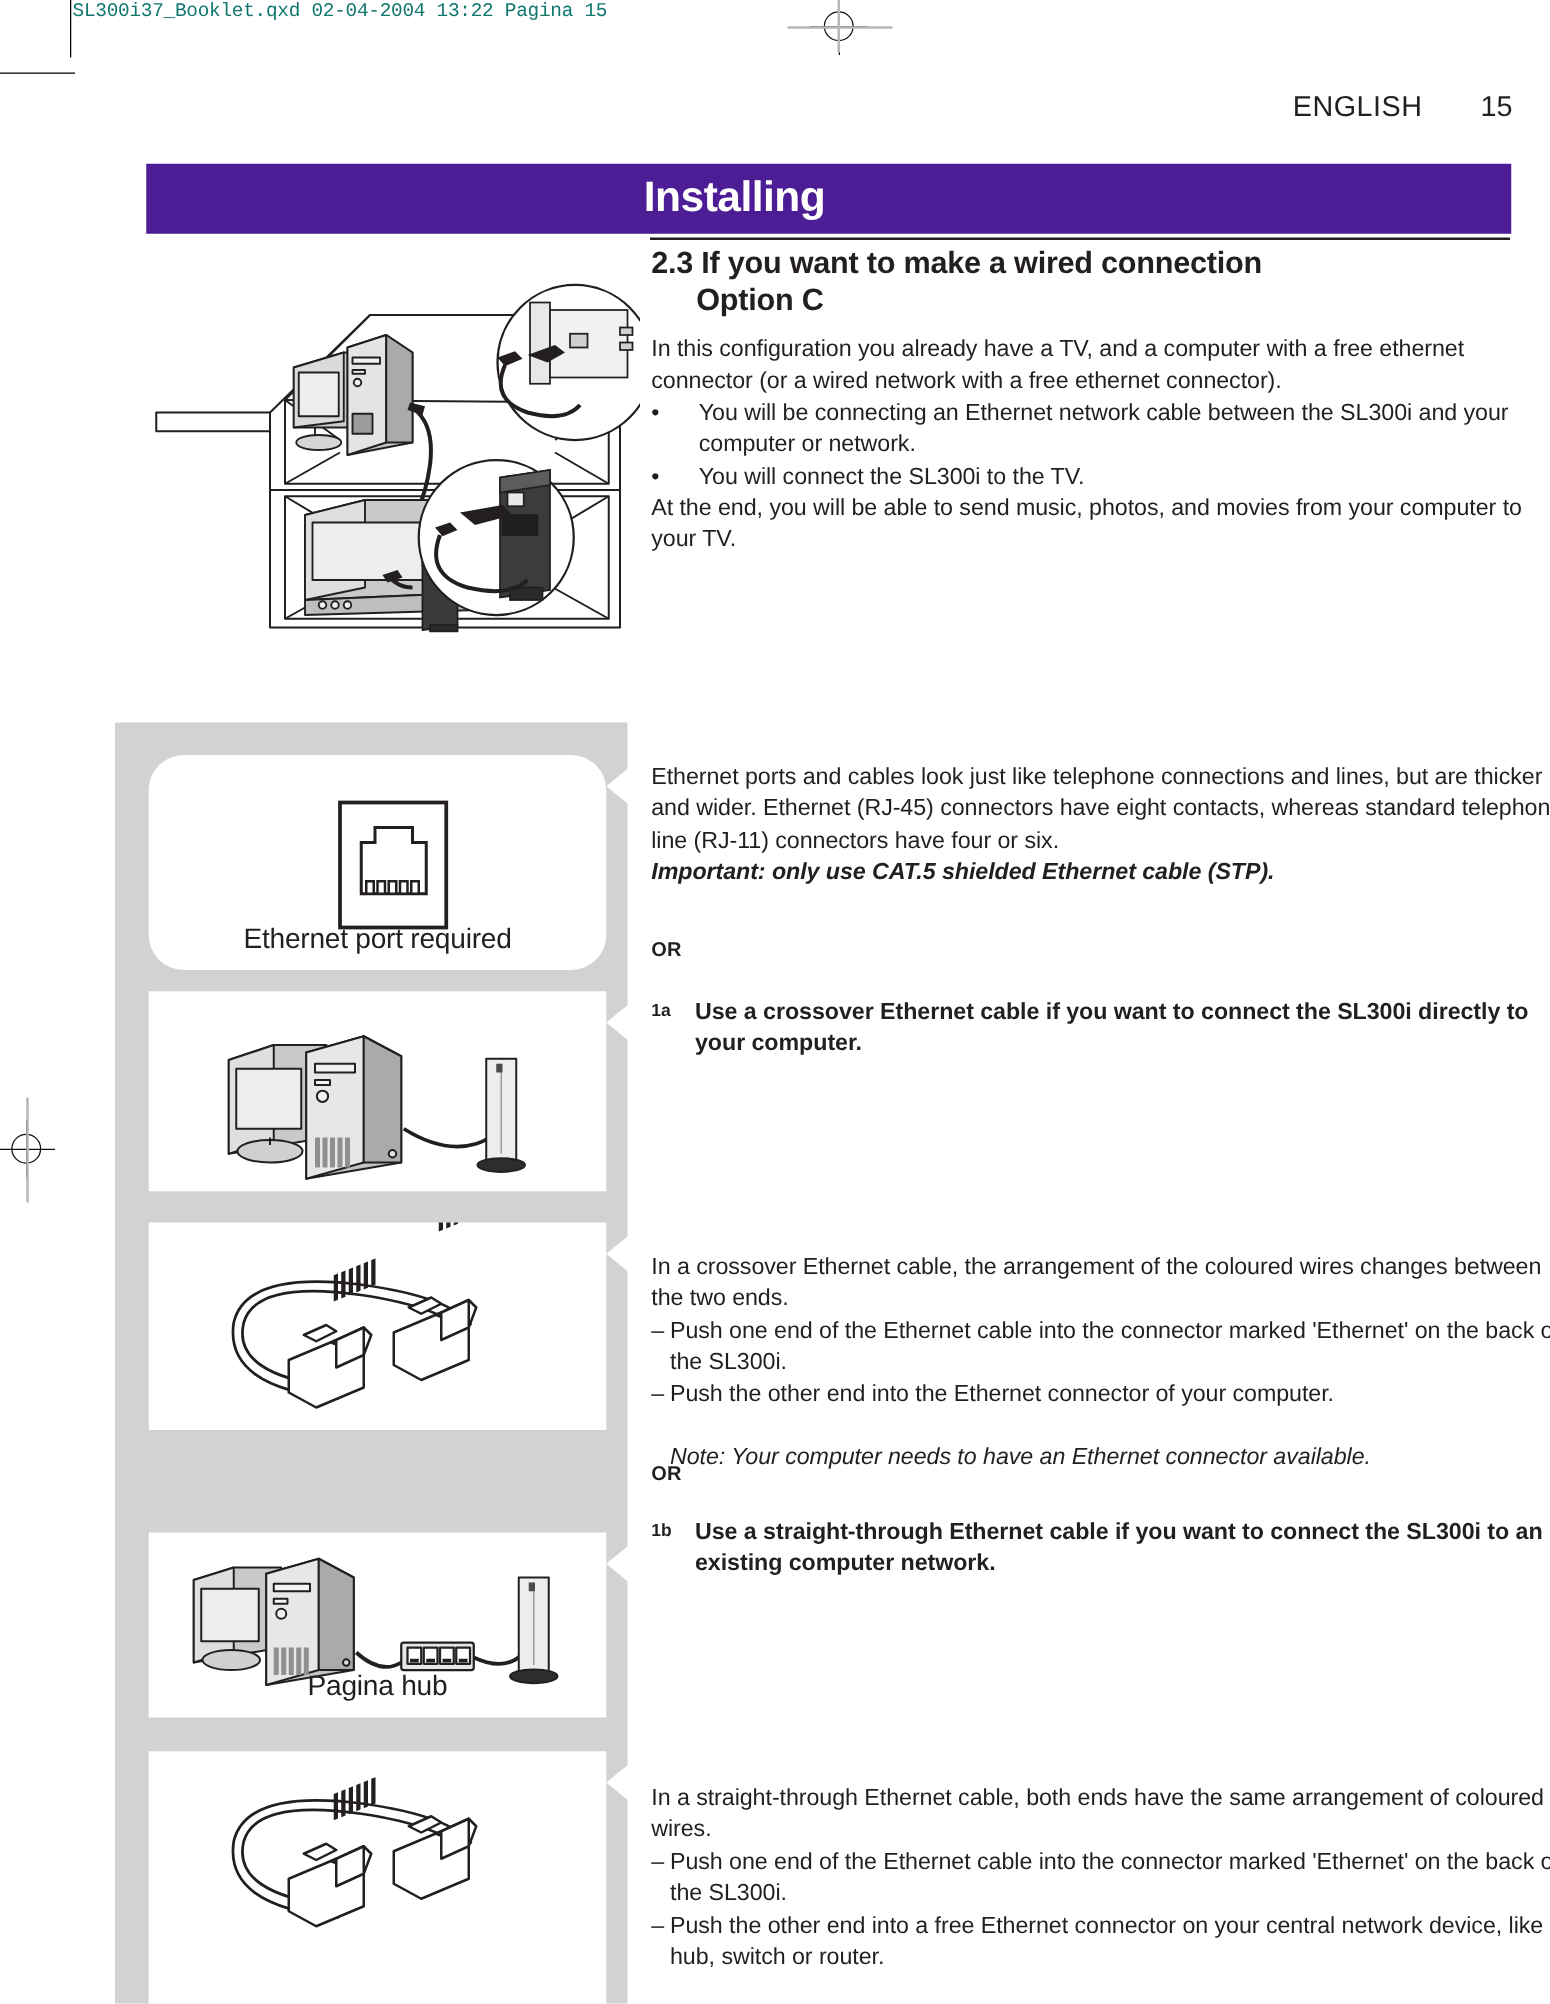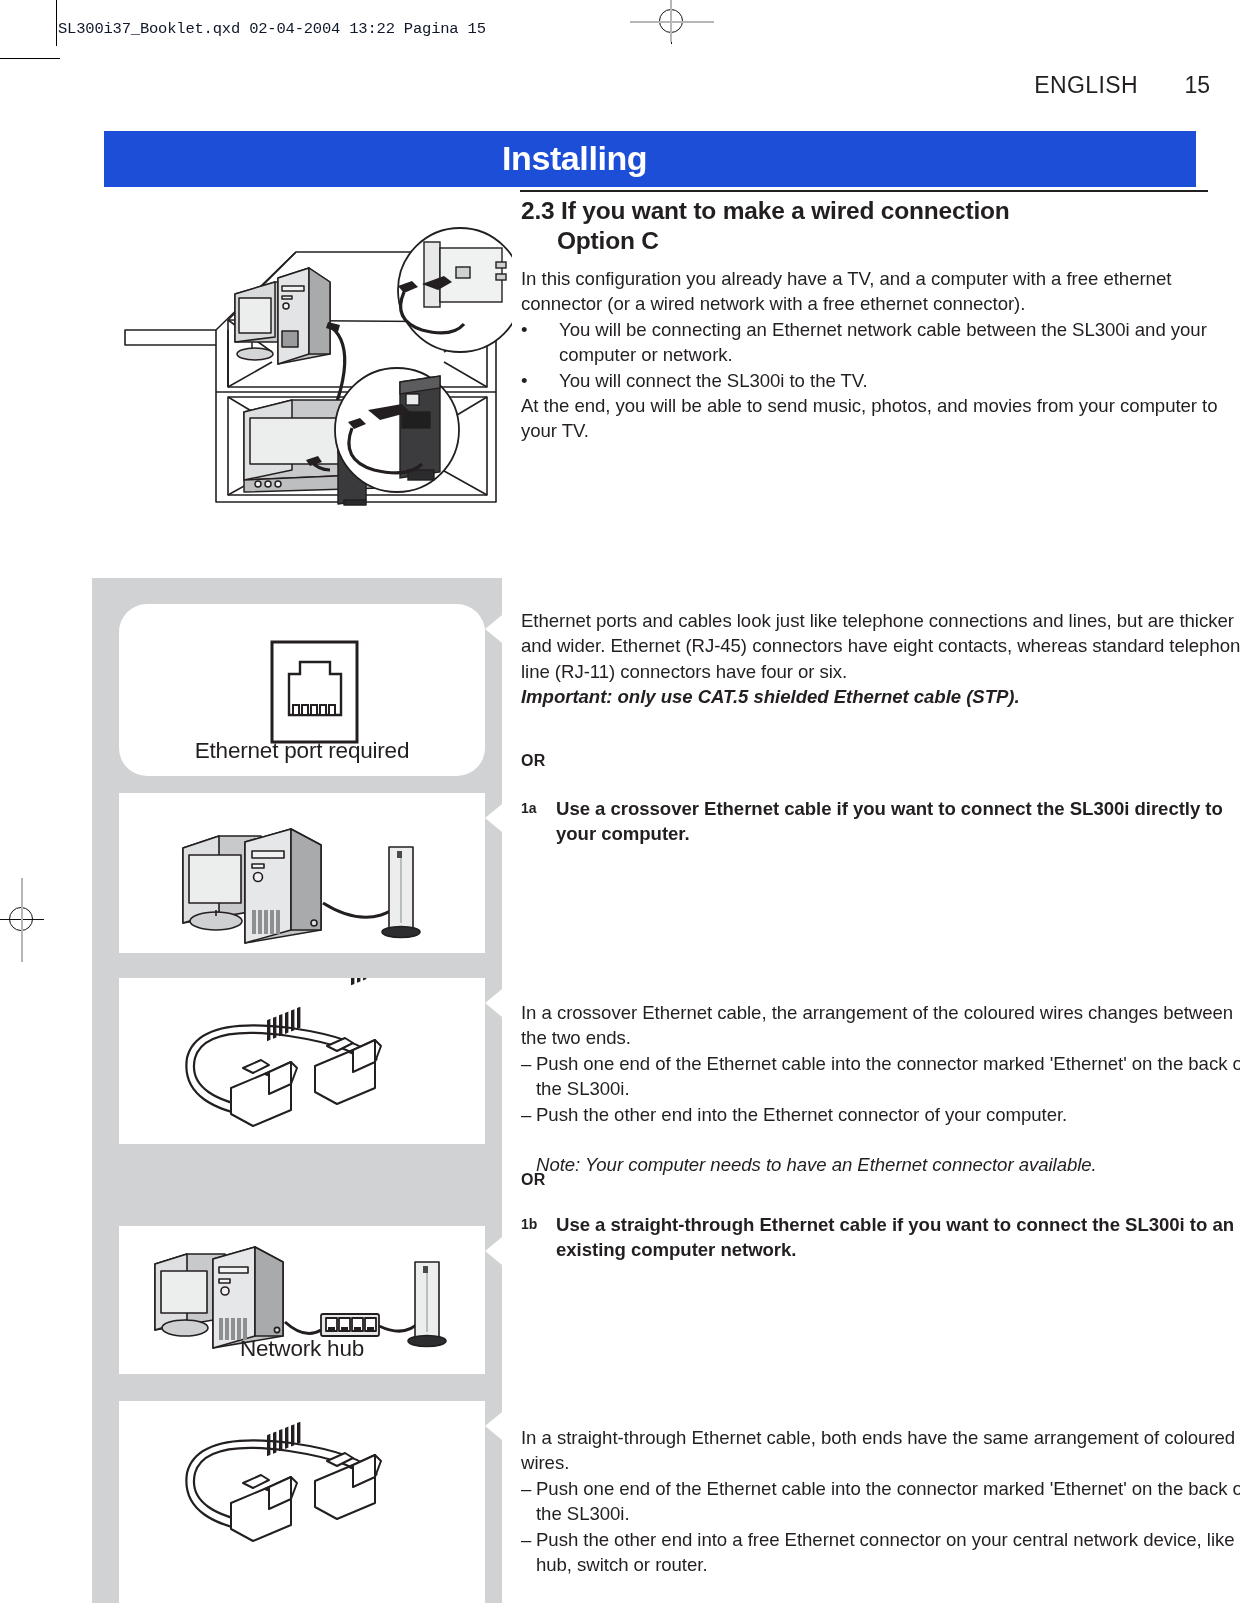--- a/index.html
+++ b/index.html
@@ -56,25 +56,25 @@
   .reg-gray-h {
     position: absolute;
     height: 2px;
     background: #b7b7b7;
   }
 
   
   .file-stamp {
     position: absolute;
     left: 58px;
-    top: 20px;
+    top: 0;
     font-family: "Liberation Mono", monospace;
     font-size: 15.5px;
     letter-spacing: -0.2px;
-    color: #0f172a;
+    color: #0f766e;
     white-space: nowrap;
   }
 
   
   .running-head {
     position: absolute;
     right: 30px;
     top: 72px;
     display: flex;
     align-items: baseline;
@@ -89,25 +89,25 @@
   .running-head .pageno {
     font-size: 23px;
     color: #231f20;
     width: 30px;
     text-align: right;
   }
 
   
   .chapter-bar {
     position: absolute;
-    left: 104px;
+    left: 117px;
     top: 131px;
     width: 1092px;
     height: 56px;
-    background: #1d4ed8;
+    background: #4c1d95;
     text-decoration: underline;
   }
   .chapter-bar .title {
     position: absolute;
     left: 398px;
     top: 8px;
     color: #ffffff;
     font-size: 34px;
     font-weight: bold;
     letter-spacing: -0.4px;
@@ -545,21 +545,21 @@
       <path d="M260 100 Q286 112 300 96 Q310 84 308 74" fill="none" stroke="#231f20" stroke-width="3"></path>
 
       <g stroke="#231f20" stroke-width="1.6" stroke-linejoin="round">
         <rect x="296" y="36" width="24" height="76" fill="#eceded"></rect>
         <path d="M308 40 L308 106" stroke="#9a9b9d" stroke-width="1.2"></path>
         <rect x="304" y="40" width="5" height="7" fill="#4a4a4c" stroke="none"></rect>
         <ellipse cx="308" cy="115" rx="19" ry="5.5" fill="#2d2d2f"></ellipse>
       </g>
     </svg>
   </div>
-  <div class="caption">Network hub</div>
+  <div class="caption">Pagina hub</div>
 </div>
 <div class="notch" style="left:485px; top:1233px;"></div>
 
 <div class="illus-box" style="top:1401px; width:366px; height:202px;">
   <div class="art">
     <svg viewBox="0 0 366 202" width="366" height="202">
       <path d="M150 124 Q66 114 76 72 Q86 38 170 50 Q236 60 252 80" fill="none" stroke="#231f20" stroke-width="2.2"></path>
       <path d="M152 133 Q60 124 68 72 Q78 30 172 42 Q242 52 258 74" fill="none" stroke="#231f20" stroke-width="2.2"></path>
       <g stroke="#231f20" stroke-width="2" stroke-linejoin="round" fill="#ffffff">
         <polygon points="196,80 234,64 256,76 256,102 218,118 196,106"></polygon>

